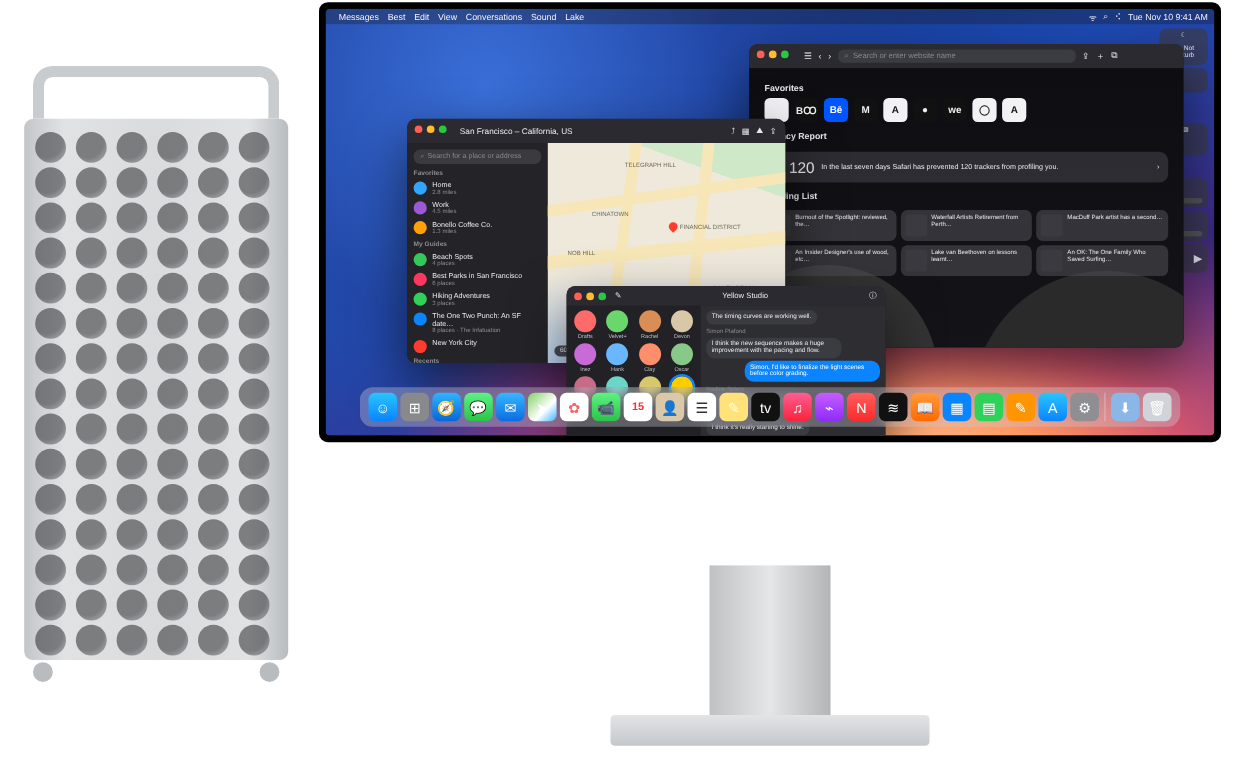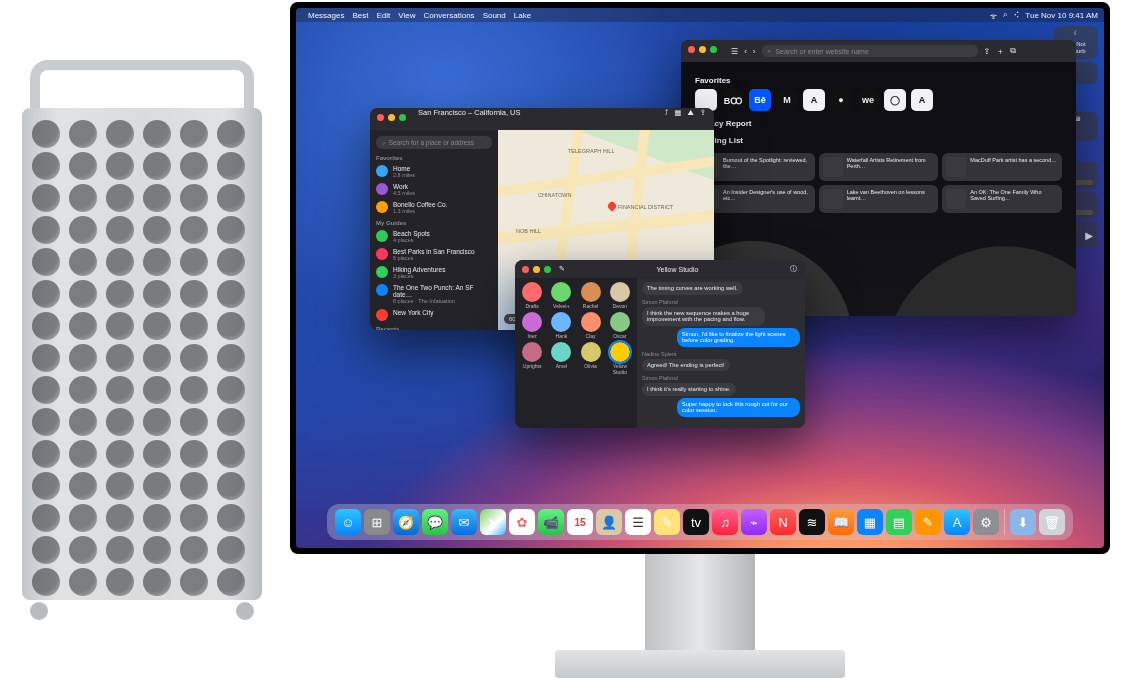--- a/index.html
+++ b/index.html
@@ -45,21 +45,21 @@
   .tower .feet { position:absolute; bottom:-2px; left:0; right:0; height:20px; }
   .tower .foot { position:absolute; bottom:0; width:18px; height:18px; border-radius:50%; background:#b9bcbf; }
   .tower .foot.l{left:8px;} .tower .foot.r{right:8px;}
 
   
   .display {
     position: absolute; left: 290px; top: 2px;
     width: 820px; height: 690px;
   }
   .display .screen {
-    position: absolute; left: 0; top: 0; width: 820px; height: 552px;
+    position: absolute; left: 0; top: 0; width: 820px; height: 400px;
     background: #000; border-radius: 8px; padding: 6px;
   }
   .display .stand-neck {
     position:absolute; left:50%; top:512px; transform:translateX(-50%);
     width:110px; height:140px;
     background:linear-gradient(90deg,#bfc1c3,#e4e6e8 50%,#b3b5b7);
   }
   .display .stand-base{
     position:absolute; left:50%; top:648px; transform:translateX(-50%);
     width:290px; height:28px;
@@ -136,21 +136,21 @@
   .fav.dk{background:#111;color:#eee;}
   .fav.bl{background:#0057ff;color:#fff;}
   .privacy{margin-top:10px;background:rgba(120,120,130,.28);border-radius:8px;padding:6px 8px;display:flex;align-items:center;gap:6px;font-size:6.5px;}
   .privacy .big{font-size:14px;font-weight:400;}
   .rlist{margin-top:8px;display:grid;grid-template-columns:repeat(3,1fr);gap:4px;}
   .rcard{background:rgba(80,80,88,.55);border-radius:6px;padding:4px;display:flex;gap:4px;font-size:5.5px;line-height:6px;}
   .rcard .thumb{width:20px;height:20px;background:#3a3a40;border-radius:3px;flex-shrink:0;}
 
   
   .maps{left:74px; top:100px; width:344px; height:222px; background:#2c2c31;}
-  .maps .toolbar{height:22px;background:#2a2a30;display:flex;padding:0 8px 0 48px;gap:6px;font-size:7.5px;}
+  .maps .toolbar{height:22px;background:#2a2a30;display:flex;align-items:center;padding:0 8px 0 48px;gap:6px;font-size:7.5px;}
   .maps .toolbar .title{color:#eaeaee;}
   .maps .side{position:absolute;top:22px;left:0;width:128px;bottom:0;background:#242428;overflow:hidden;}
   .maps .search{margin:6px;height:13px;background:#3a3a40;border-radius:6px;display:flex;align-items:center;padding:0 6px;color:#888;font-size:6.5px;gap:3px;}
   .maps .sec{padding:0 6px;margin-top:2px;}
   .maps .sec h5{font-size:6px;color:#8a8a92;font-weight:600;margin:3px 0 2px;}
   .maps .row{display:flex;gap:5px;align-items:flex-start;padding:2px 0;}
   .maps .row .ic{width:12px;height:12px;border-radius:50%;flex-shrink:0;}
   .maps .row .tx{font-size:6.5px;line-height:7px;}
   .maps .row .sub{color:#8a8a92;font-size:5.5px;}
   .maps .map{
@@ -385,20 +385,26 @@
               <div class="fav dk">BꝎ</div>
               <div class="fav bl">Bē</div>
               <div class="fav dk">M</div>
               <div class="fav">A</div>
               <div class="fav dk">●</div>
               <div class="fav dk">we</div>
               <div class="fav">◯</div>
               <div class="fav">A</div>
             </div>
           <h4 style="margin-top:8px">Privacy Report</h4>
+          <div class="privacy">
+            <span>🛡</span>
+            <span class="big">120</span>
+            <span>In the last seven days Safari has prevented 120 trackers from profiling you.</span>
+            <span style="margin-left:auto">›</span>
+          </div>
           <h4 style="margin-top:8px">Reading List</h4>
           <div class="rlist" id="rlist">
               <div class="rcard">
                 <div class="thumb"></div>
                 <div>Burnout of the Spotlight: reviewed, the…</div>
               </div>
               <div class="rcard">
                 <div class="thumb"></div>
                 <div>Waterfall Artists Retirement from Perth…</div>
               </div>

